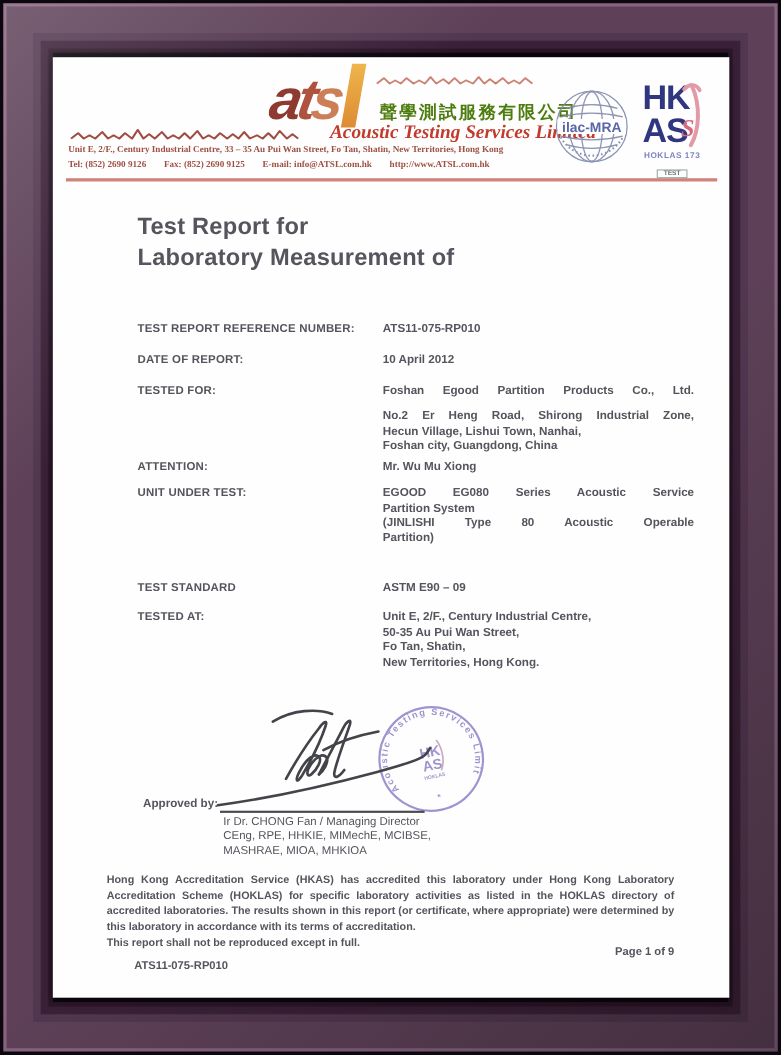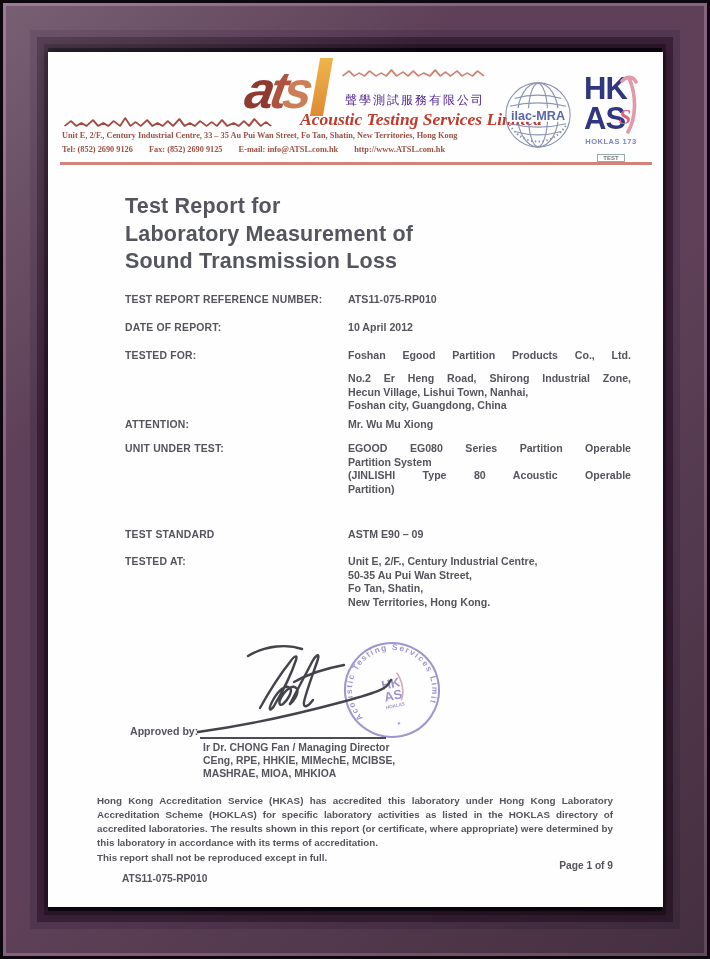--- a/index.html
+++ b/index.html
@@ -21,22 +21,22 @@
   .page{position:absolute;left:48px;top:52px;width:615px;height:855px;background:#fefefe;
         box-shadow:0 0 8px rgba(0,0,0,.55);color:#54555c;}
   
   .zz{position:absolute;}
   .atsl{position:absolute;left:198px;top:6px;width:140px;height:64px;white-space:nowrap;}
   .atsl span{font-style:italic;font-weight:900;font-size:52px;line-height:60px;
              display:inline-block;transform:skewX(-10deg);letter-spacing:-4px;}
   .l-a{color:#8e3a31;} .l-t{color:#ad5340;} .l-s{color:#cc7e57;}
   .l-slash{display:inline-block;width:13px;height:58px;margin-left:6px;vertical-align:-8px;
            transform:skewX(-26deg);background:linear-gradient(180deg,#efb54c,#dd8b33);}
-  .cn{position:absolute;left:297px;top:40px;font-size:12px;font-weight:400;letter-spacing:2px;
-      color:#4c1d95;white-space:nowrap;}
+  .cn{position:absolute;left:297px;top:40px;font-size:16px;font-weight:700;letter-spacing:2px;
+      color:#4d7c0f;white-space:nowrap;}
   .script{position:absolute;left:252px;top:57px;font-family:"Liberation Serif","DejaVu Serif",serif;
       font-style:italic;font-weight:700;font-size:17.5px;color:#c13a2b;white-space:nowrap;}
   .addr{position:absolute;left:14px;font-family:"Liberation Serif","DejaVu Serif",serif;
       font-weight:700;font-size:8.3px;color:#9e5044;white-space:nowrap;}
   .addr1{top:79px;text-align:right;} .addr2{top:93px;}
   .addr2 span{margin-right:14px;}
   .rule{position:absolute;left:12px;top:110px;width:592px;height:3px;background:#d0837a;}
   .hoklas{position:absolute;left:528px;top:85px;width:70px;text-align:center;}
   .hoklas .h1{font-size:7.5px;font-weight:900;color:#7b84c4;letter-spacing:.5px;}
   .hoklas .h2{display:inline-block;font-size:6px;font-weight:700;color:#777;
@@ -45,21 +45,21 @@
   .title{position:absolute;left:77px;top:141px;font-size:21.5px;font-weight:700;
          line-height:27.5px;color:#54555d;letter-spacing:.2px;}
   
   .frow{position:absolute;left:77px;width:508px;font-size:10.4px;font-weight:700;line-height:13.5px;}
   .flabel{position:absolute;left:0;top:0;letter-spacing:.2px;white-space:nowrap;}
   .fvalue{position:absolute;left:223px;top:0;width:283px;font-size:10.6px;}
   .jl{text-align:justify;text-align-last:justify;}
   
   .approved-label{position:absolute;left:82px;top:673px;font-size:10.6px;font-weight:700;}
   .sig-line{position:absolute;left:152px;top:685px;width:186px;height:2px;background:#4b4b52;}
-  .sig-names{position:absolute;left:155px;top:689px;font-size:10.4px;font-weight:700;line-height:13.2px;}
+  .sig-names{position:absolute;left:155px;top:689px;font-size:10.4px;font-weight:400;line-height:13.2px;}
   .stamp{position:absolute;left:294px;top:588px;opacity:.82;}
   .signature{position:absolute;left:146px;top:592px;}
   
   .accred{position:absolute;left:49px;top:742px;width:516px;font-size:9.8px;font-weight:600;
           line-height:13.9px;text-align:justify;}
   .note{position:absolute;left:49px;top:800px;font-size:9.8px;font-weight:600;text-align:right;}
   .ref{position:absolute;left:74px;top:821px;font-size:10.2px;font-weight:600;}
   .pageno{position:absolute;left:400px;top:808px;width:165px;text-align:right;
           font-size:10.2px;font-weight:700;}
 </style>
@@ -118,21 +118,20 @@
     <div class="hoklas">
       <div class="h1">HOKLAS 173</div>
       <div class="h2">TEST</div>
     </div>
 
     <div class="rule"></div>
 
     <div class="title">
       <div>Test Report for</div>
       <div>Laboratory Measurement of</div>
-      <div>Sound Transmission Loss</div>
     </div>
 
     <div class="frow" style="top:241px">
       <span class="flabel">TEST REPORT REFERENCE NUMBER:</span>
       <div class="fvalue">ATS11-075-RP010</div>
     </div>
 
     <div class="frow" style="top:269px">
       <span class="flabel">DATE OF REPORT:</span>
       <div class="fvalue">10 April 2012</div>
@@ -153,21 +152,21 @@
     </div>
 
     <div class="frow" style="top:366px">
       <span class="flabel">ATTENTION:</span>
       <div class="fvalue">Mr. Wu Mu Xiong</div>
     </div>
 
     <div class="frow" style="top:390px">
       <span class="flabel">UNIT UNDER TEST:</span>
       <div class="fvalue">
-        <div class="jl">EGOOD EG080 Series Partition Operable</div>
+        <div class="jl">EGOOD EG080 Series Acoustic Service</div>
         <div>Partition System</div>
         <div class="jl">(JINLISHI Type 80 Acoustic Operable</div>
         <div>Partition)</div>
       </div>
     </div>
 
     <div class="frow" style="top:476px">
       <span class="flabel">TEST STANDARD</span>
       <div class="fvalue">ASTM E90 – 09</div>
     </div>

